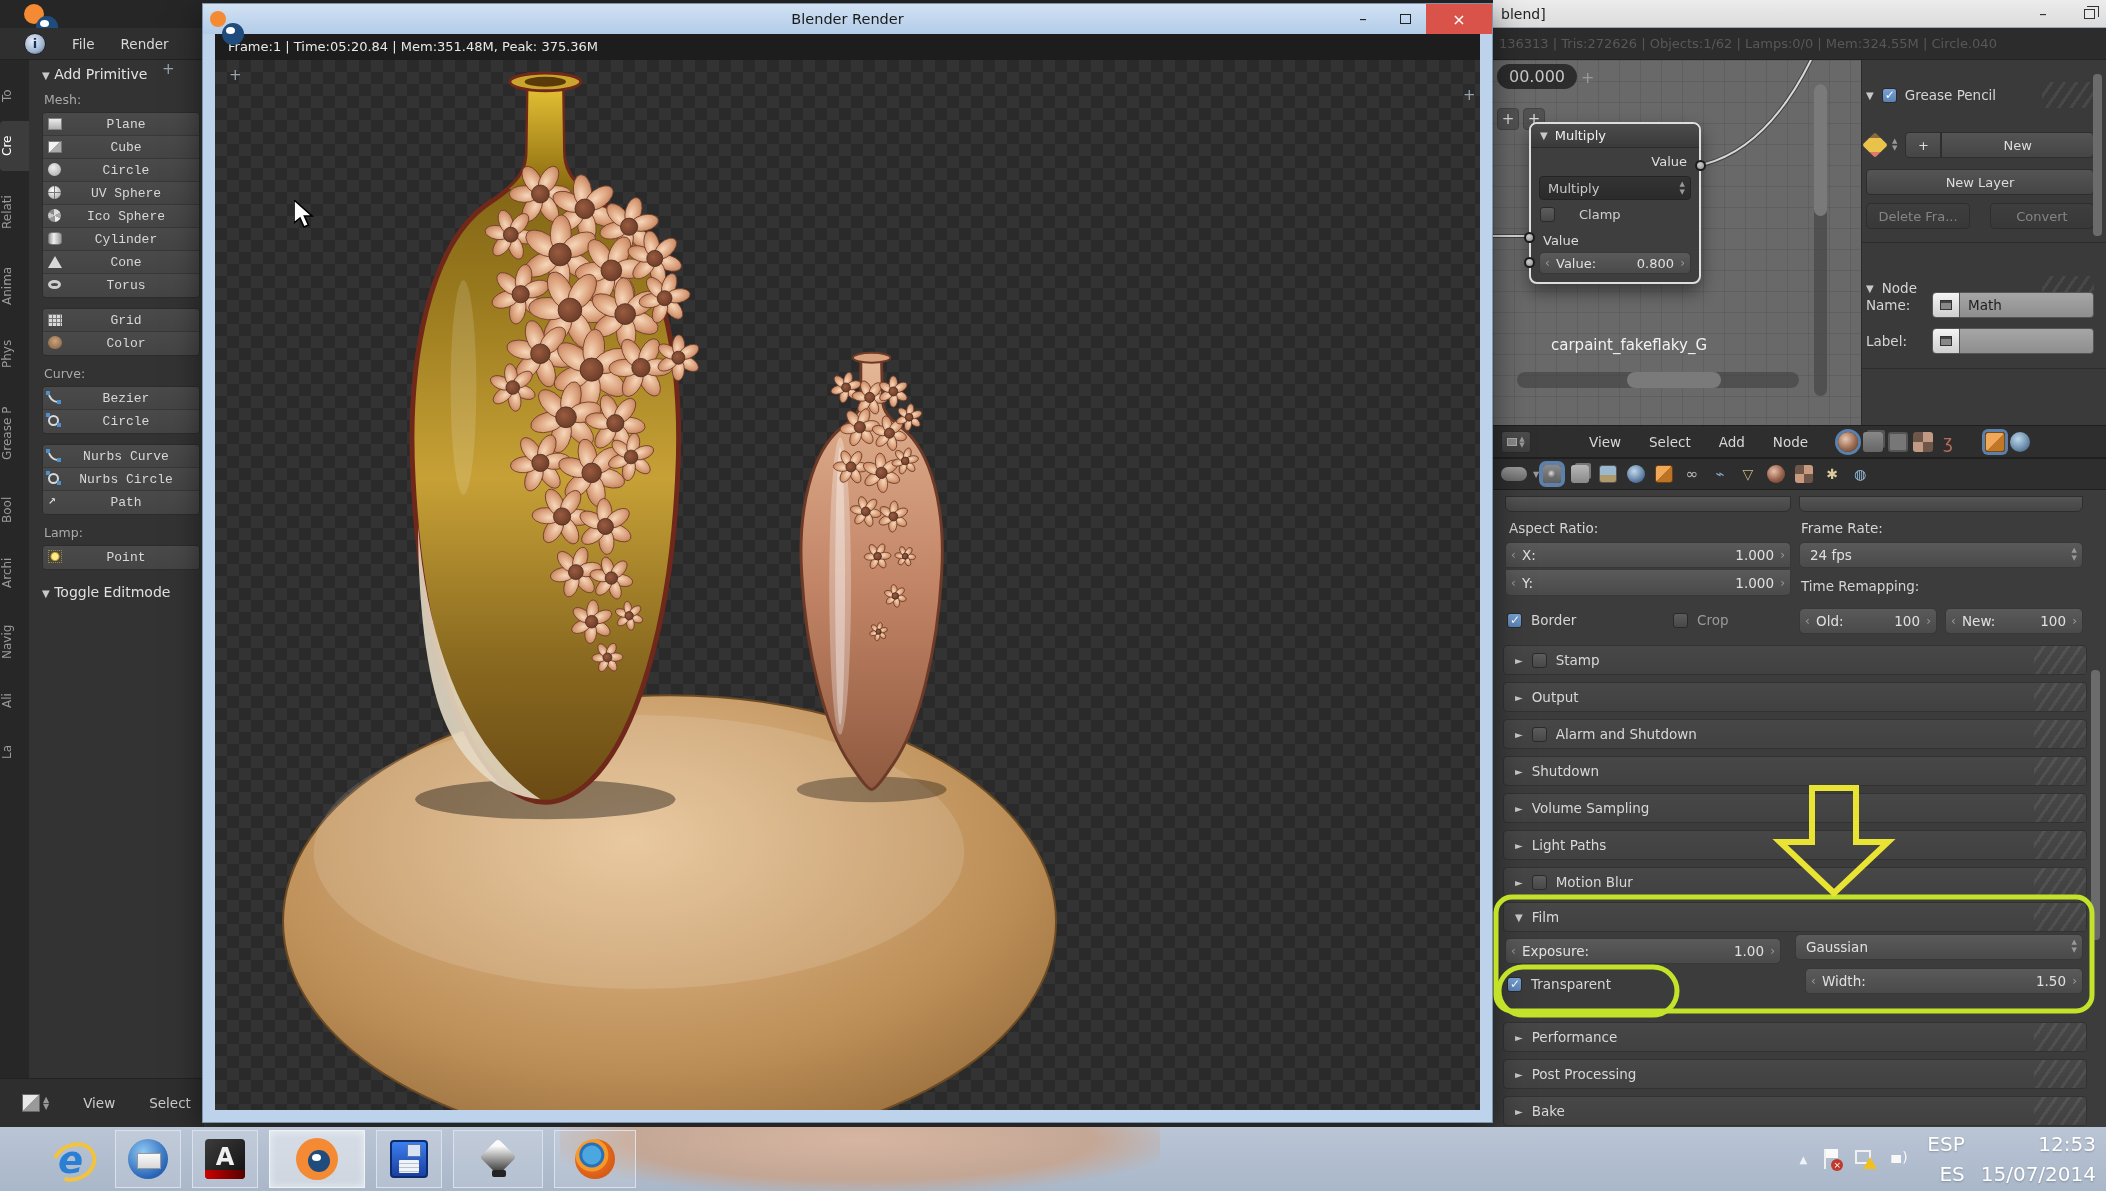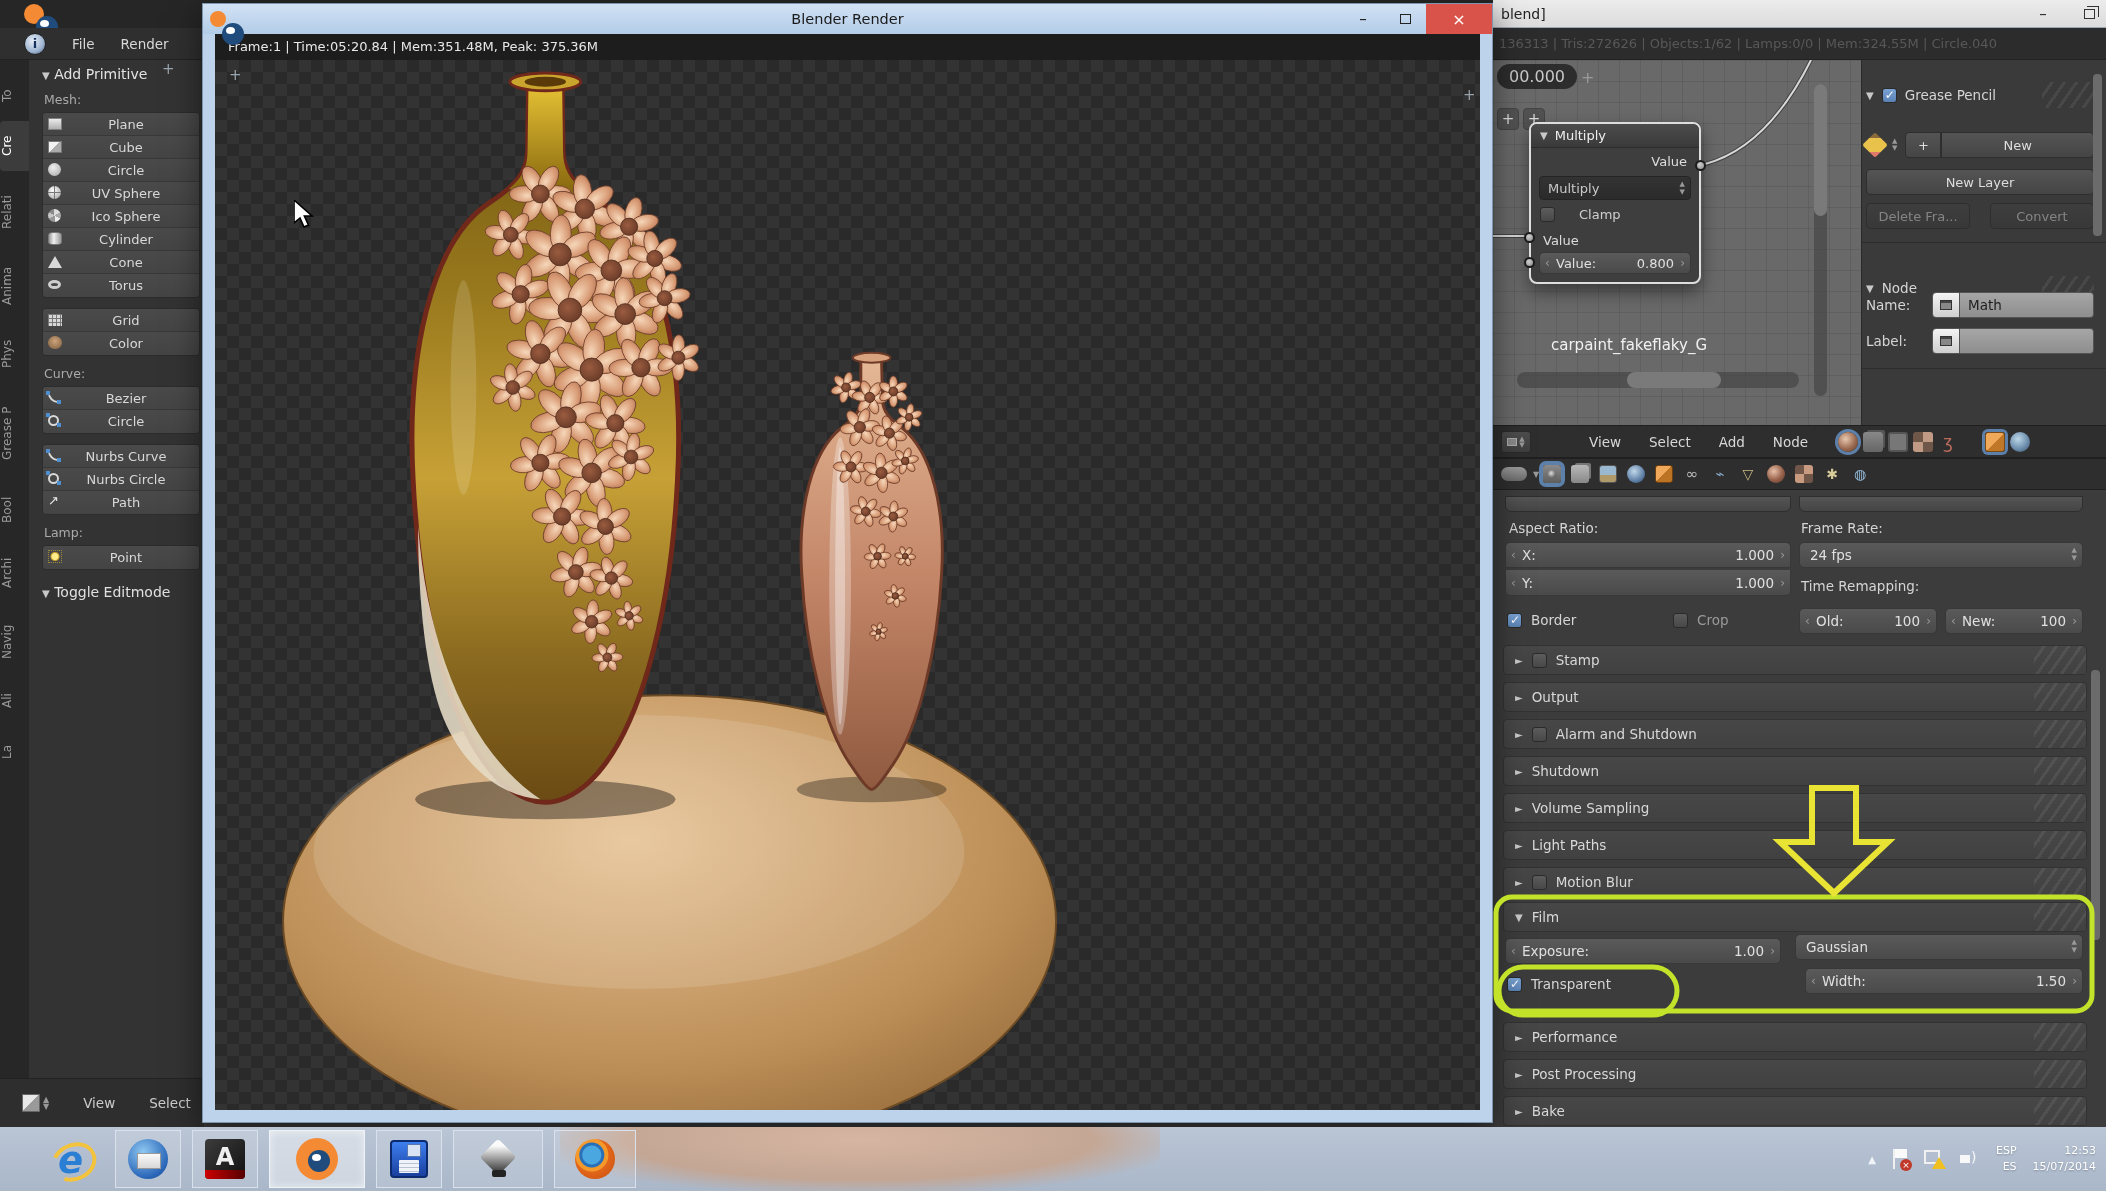--- a/index.html
+++ b/index.html
@@ -22,21 +22,21 @@
 
 .tabstrip { position:absolute; left:0; top:60px; width:29px; height:1018px; background:#272727; display:flex; flex-direction:column; gap:7px; padding-top:18px; }
 .vtab { writing-mode:vertical-rl; transform:rotate(180deg); color:#9a9a9a; font-size:12px; text-align:center; padding:6px 0; border-radius:0 4px 4px 0; }
 .vtab.active { background:#3c3c3c; color:#fff; }
 
 
 .toolshelf { position:absolute; left:29px; top:60px; width:175px; height:1018px; background:#333333; padding:6px 4px 0 13px; color:#ddd; }
 .shelf-title { font-size:14px; color:#e2e2e2; margin-bottom:10px; }
 .shelf-label { font-size:12.5px; color:#aaa; margin:9px 2px 5px; }
 .shelf-group { margin-bottom:10px; border-radius:4px; overflow:hidden; border:1px solid #2c2c2c; }
-.btnl { height:23px; position:relative; background:linear-gradient(#4a4a4a,#444444); border-bottom:1px solid #383838; display:flex; align-items:center; }
+.btnl { height:23px; position:relative; background:linear-gradient(#4a4a4a,#444444); border-bottom:1px solid #383838; display:flex; align-items:center;font-family:Liberation Mono, monospace; }
 .btnl:last-child { border-bottom:none; }
 .btnl .lbl { width:100%; text-align:center; font-size:13px; color:#d8d8d8; padding-left:10px; }
 .ic { width:14px; height:12px; position:absolute; left:5px; top:5px; display:inline-block; }
 .ic-plane { background:linear-gradient(180deg,#ececec,#b0b0b0); border:1px solid #808080; }
 .ic-cube { background:linear-gradient(135deg,#f2f2f2 0 50%,#ababab 50%); border:1px solid #777; }
 .ic-circle,.ic-uv-sphere,.ic-ico-sphere { border-radius:50%; width:13px; height:13px; top:4px; }
 .ic-circle { background:radial-gradient(circle at 40% 35%,#f0f0f0,#a2a2a2); }
 .ic-uv-sphere { background:linear-gradient(#0000 44%,#777 47% 53%,#0000 56%),linear-gradient(90deg,#0000 44%,#777 47% 53%,#0000 56%),radial-gradient(circle at 40% 35%,#fff,#999); }
 .ic-ico-sphere { background:conic-gradient(#ddd 0 60deg,#a8a8a8 0 120deg,#eee 0 180deg,#969696 0 240deg,#c8c8c8 0 300deg,#8a8a8a 0); }
 .ic-cylinder { background:linear-gradient(90deg,#9a9a9a,#f0f0f0 40%,#9a9a9a); border:1px solid #777; border-radius:5px/3px; height:13px; top:4px; }
@@ -187,21 +187,21 @@
 .ti-flag { width:16px; height:20px; }
 .ti-flag::before { content:""; position:absolute; left:1px; top:0; width:2px; height:20px; background:#f0f0f0; }
 .ti-flag::after { content:""; position:absolute; left:3px; top:0; width:12px; height:9px; background:#fafafa; }
 .ti-flag .badge { position:absolute; right:-4px; bottom:-2px; width:12px; height:12px; border-radius:50%; background:#c0392b; color:#fff; font-size:9px; line-height:12px; text-align:center; }
 .ti-net { width:20px; height:18px; }
 .ti-net::before { content:""; position:absolute; left:0; top:0; width:12px; height:10px; border:2px solid #f0f0f0; }
 .ti-net .warn { position:absolute; right:-2px; bottom:-1px; width:0; height:0; border-left:7px solid transparent; border-right:7px solid transparent; border-bottom:12px solid #f0c020; }
 .ti-vol { width:20px; height:18px; }
 .ti-vol::before { content:""; position:absolute; left:0; top:5px; width:10px; height:8px; background:#f8f8f8; clip-path:polygon(0 0,40% 0,100% -60%,100% 160%,40% 100%,0 100%); }
 .ti-vol::after { content:")"; position:absolute; left:11px; top:-1px; color:#f8f8f8; font-size:14px; }
-.tray-col { display:flex; flex-direction:column; line-height:1.5; font-size:11px; text-align:right; }
+.tray-col { display:flex; flex-direction:column; line-height:1.5; font-size:20px; text-align:right; }
 .tray-col span { text-shadow:0 1px 2px rgba(0,0,0,.25); }
 
 .flexcen { display:flex; align-items:center; }
 </style>
 </head>
 <body>
 
 <div class="screen">
 
   <div class="top-dark">

